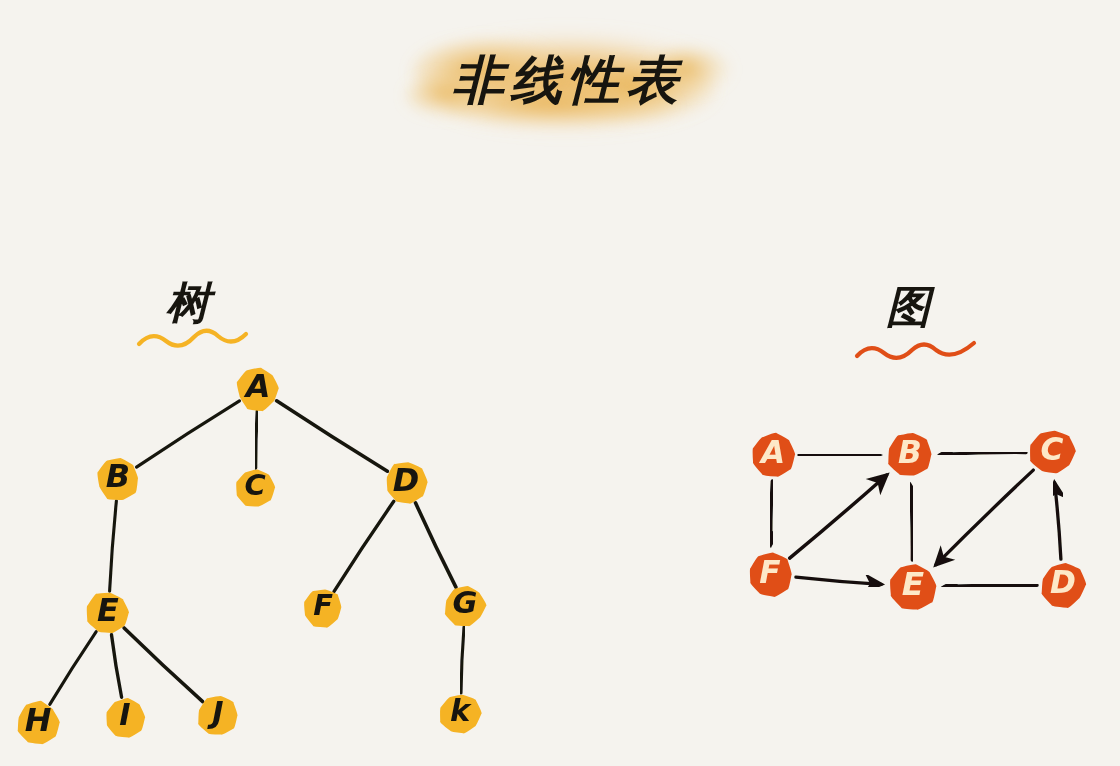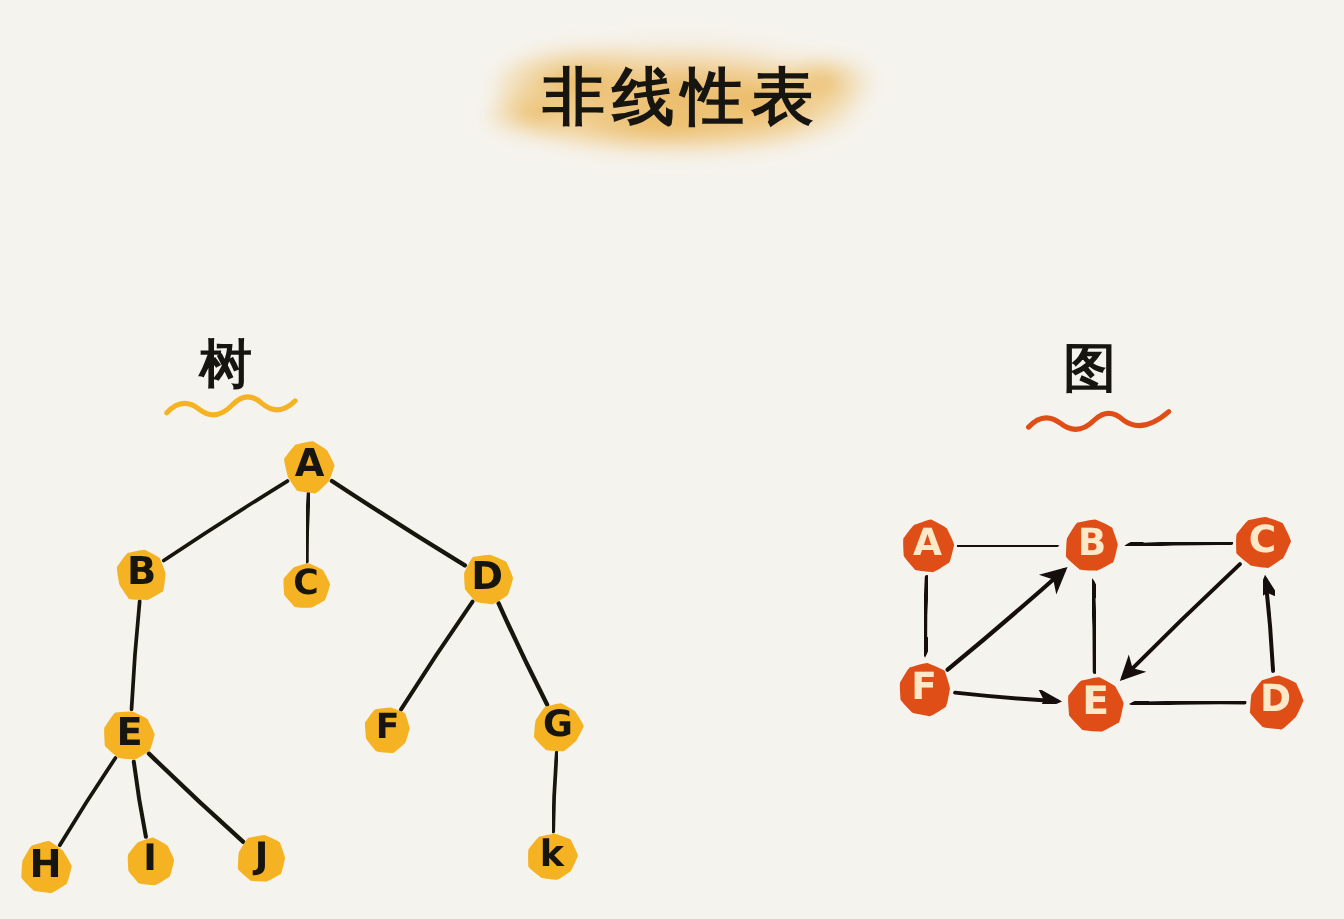--- a/index.html
+++ b/index.html
@@ -12,20 +12,21 @@
     height: 766px;
     position: relative;
     overflow: hidden;
     font-family: "DejaVu Sans", sans-serif;
   }
   #canvas-root {
     position: absolute;
     left: 0; top: 0;
     width: 1120px;
     height: 766px;
+    font-style: italic;
   }
   svg.board {
     position: absolute;
     left: 0; top: 0;
     width: 1120px;
     height: 766px;
     display: block;
   }
   .hand-title {
     font-family: "DejaVu Sans", sans-serif;

